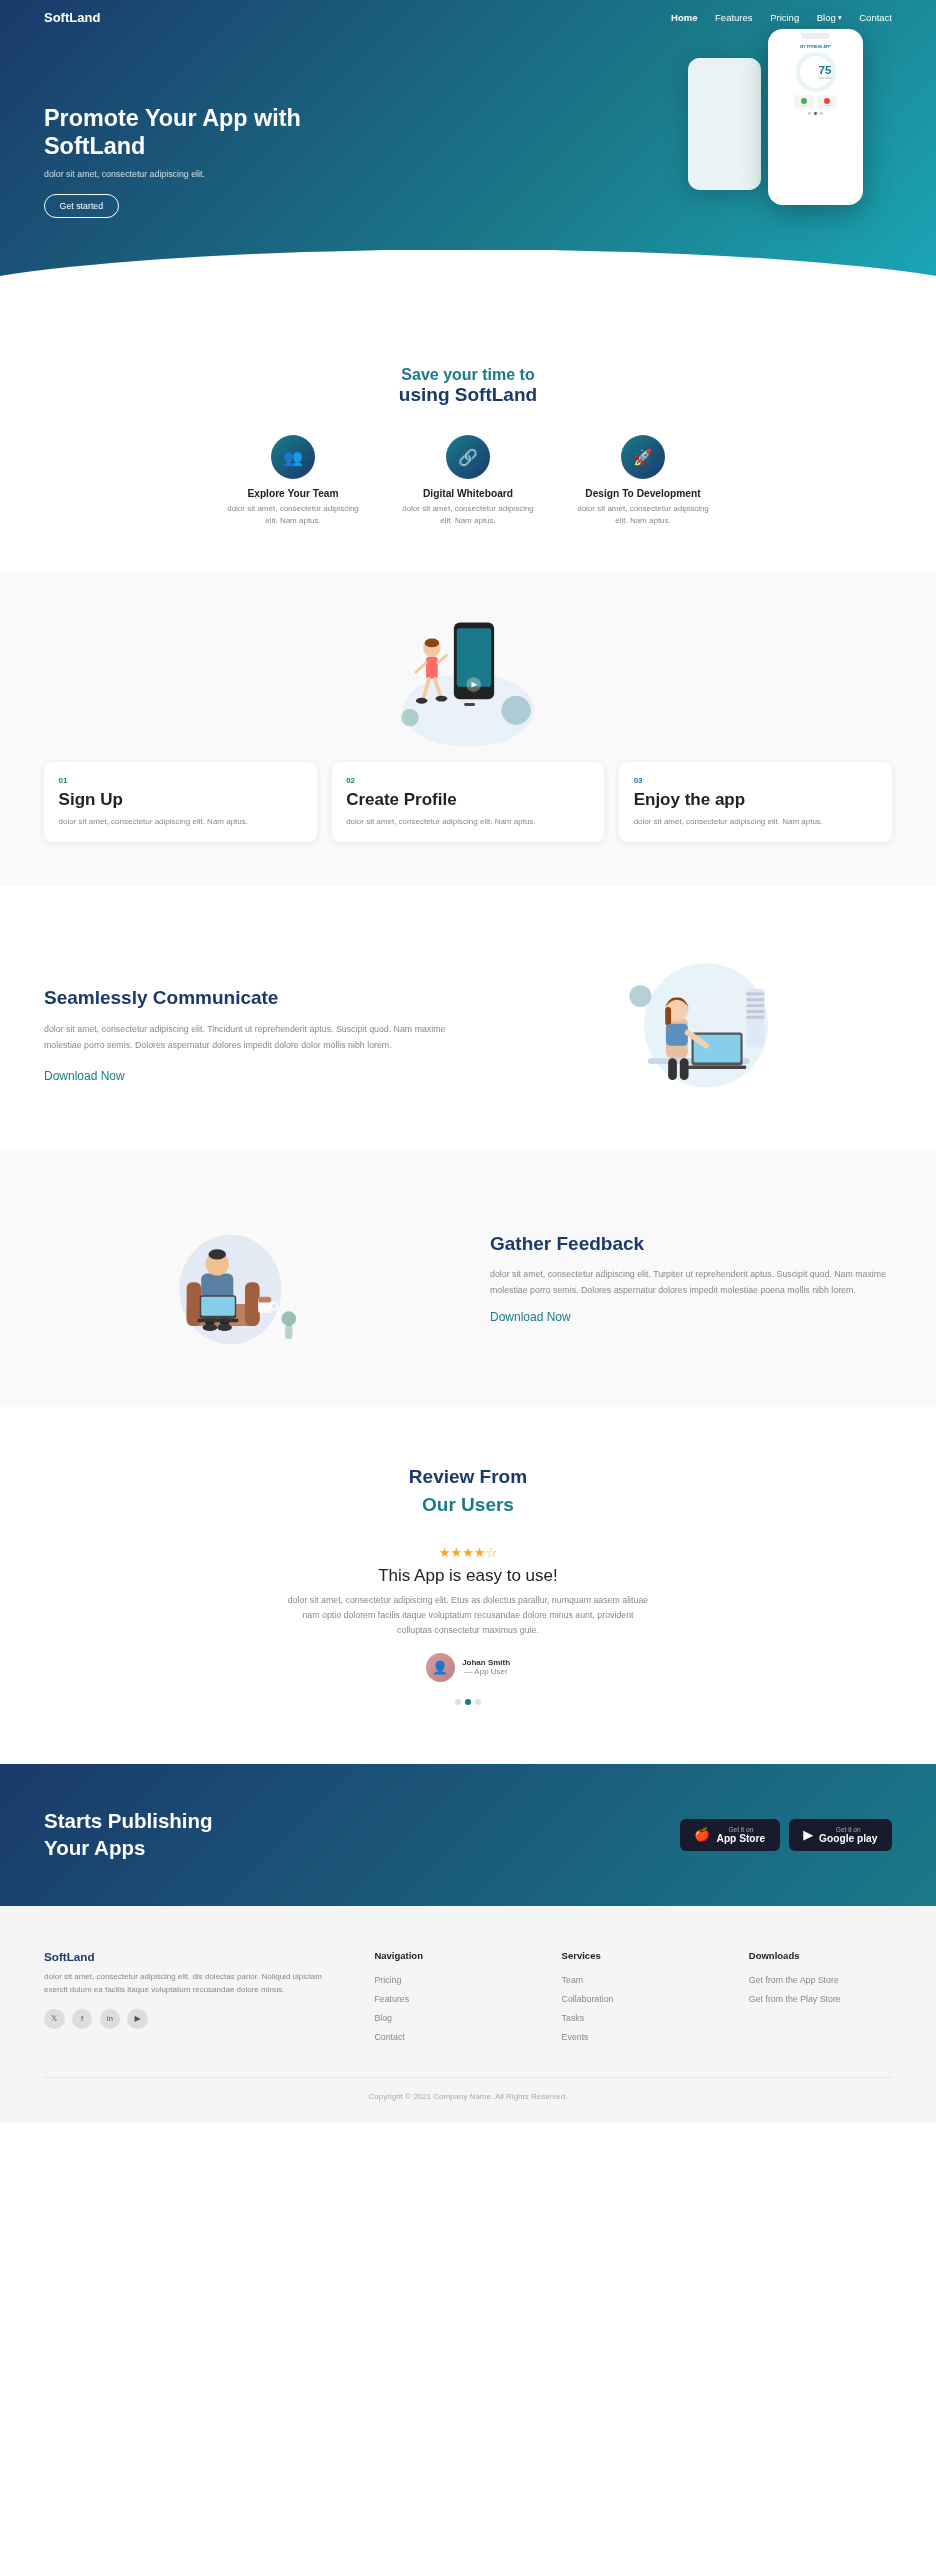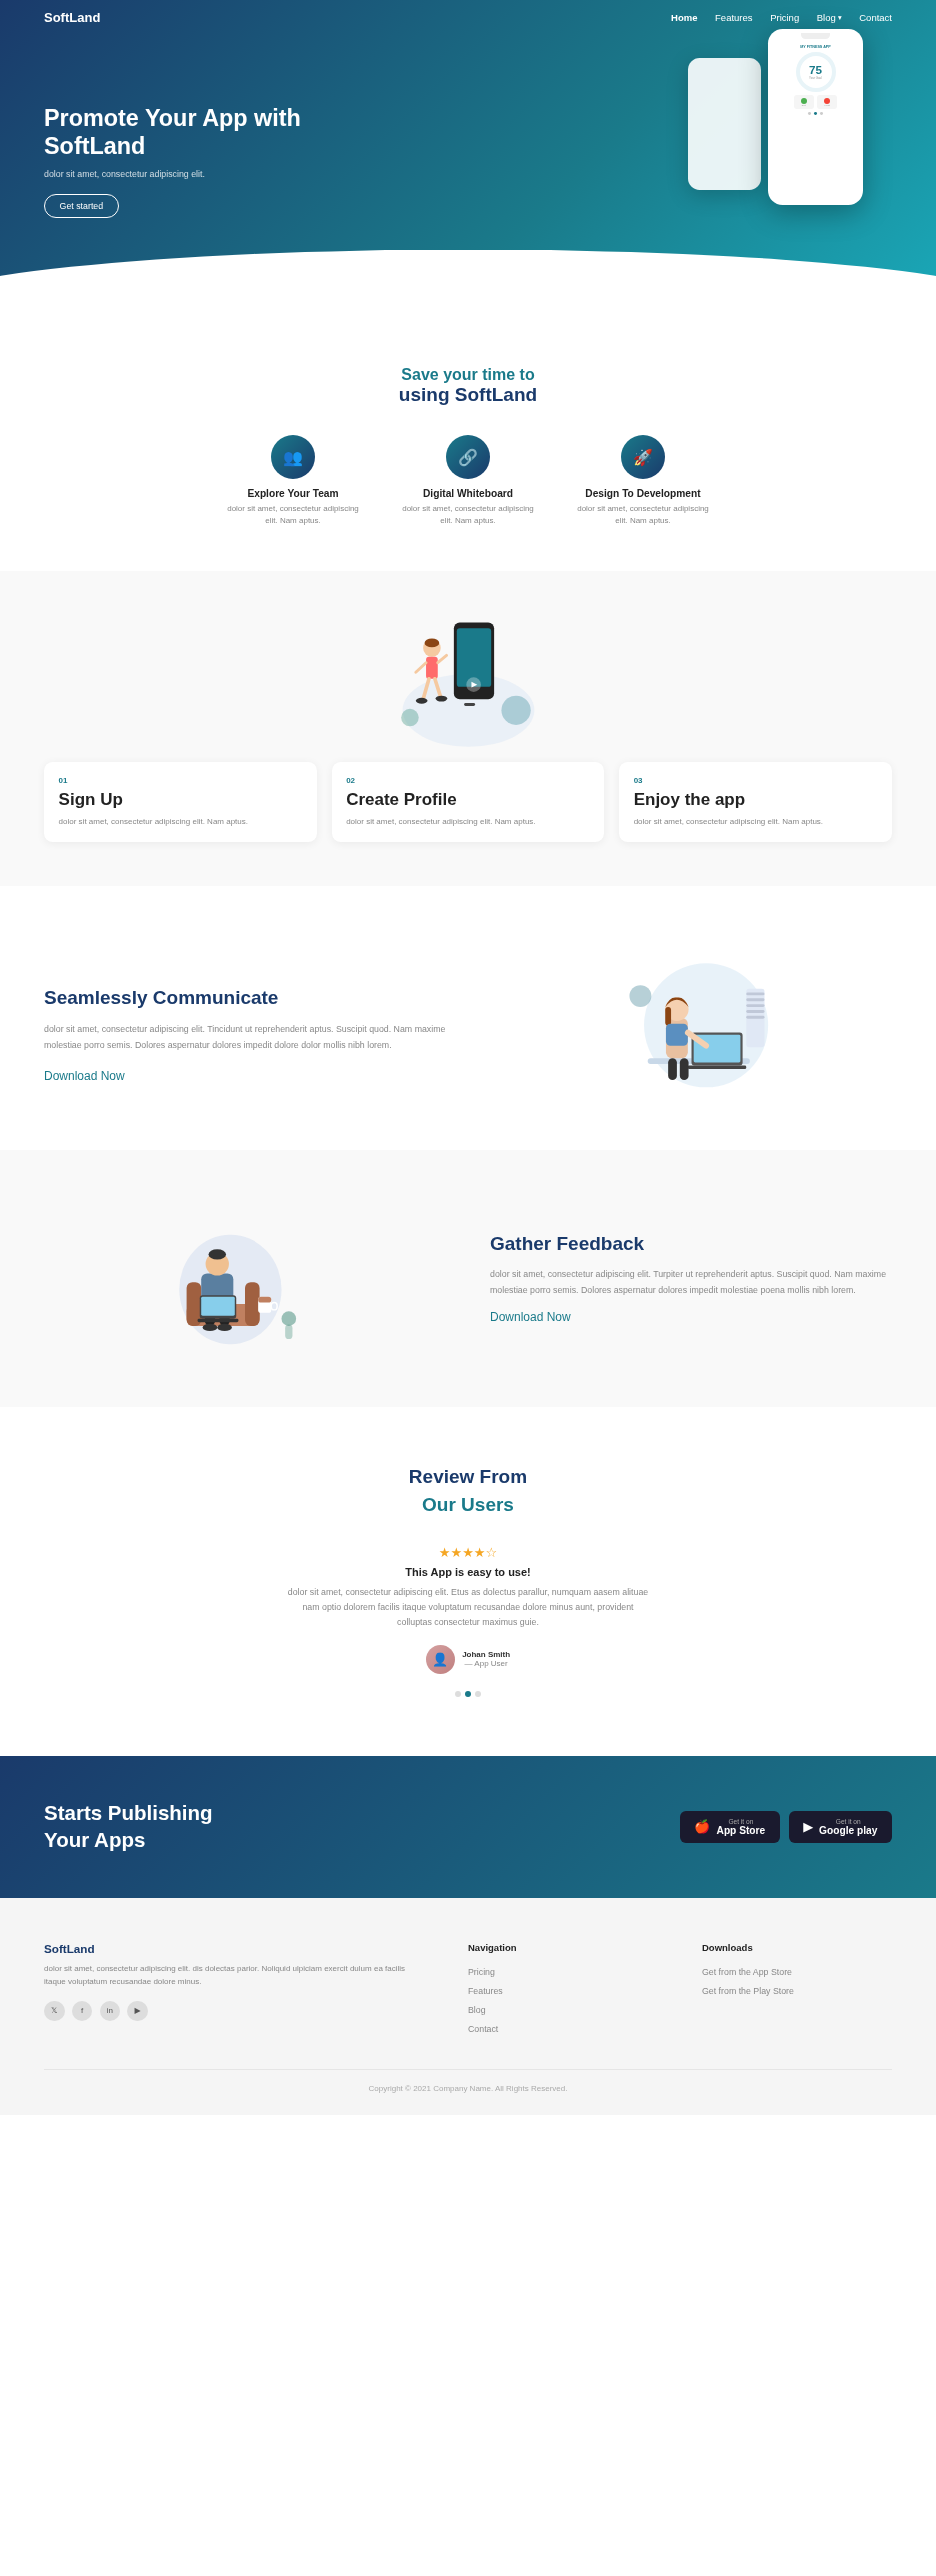--- a/index.html
+++ b/index.html
@@ -50,21 +50,21 @@
     }
     .phone-notch {
       width: 29px; height: 5.9px; background: #eee;
       border-radius: 0 0 4.4px 4.4px; margin: 4.4px auto 2.9px;
     }
     .phone-screen-content { padding: 2.9px 5.9px; width: 100%; }
     .phone-app-header { font-size: 3.7px; font-weight: 700; color: #1a7a8a; text-align: center; margin-bottom: 2.9px; }
     .phone-circle {
       width: 40px; height: 40px; border-radius: 50%;
       border: 4.4px solid #e8f4f8;
-      display: flex; align-items: center; justify-content: center;
+      display: flex; align-items: center; justify-content: flex-end;
       margin: 2.9px auto; position: relative;
     }
     .phone-circle-inner { font-size: 11.7px; font-weight: 700; color: #1a7a8a; }
     .phone-circle-label { font-size: 2.9px; color: #999; text-align: center; }
     .phone-stats { display: flex; gap: 2.9px; justify-content: center; margin-top: 2.9px; }
     .phone-stat { width: 20.5px; height: 14.6px; background: #f5f5f5; border-radius: 2.9px; display: flex; flex-direction: column; align-items: center; justify-content: center; }
     .phone-stat-icon { width: 5.9px; height: 5.9px; border-radius: 50%; }
     .phone-stat-icon.green { background: #4caf50; }
     .phone-stat-icon.red { background: #f44336; }
     .phone-stat-label { font-size: 2.2px; color: #999; }
@@ -124,21 +124,21 @@
     .feedback-content { flex: 1; }
     .feedback-title { font-size: 19px; font-weight: 800; color: #1a3a6b; margin-bottom: 11.7px; }
     .feedback-desc { font-size: 8.8px; color: #888; line-height: 1.8; margin-bottom: 12px; }
 
     
     .reviews-section { padding: 59px 44px; background: #fff; text-align: center; }
     .reviews-title { font-size: 19px; font-weight: 800; color: #1a3a6b; margin-bottom: 5.9px; }
     .reviews-subtitle { color: #1a7a8a; font-size: 19px; font-weight: 800; margin-bottom: 29px; }
     .review-card { max-width: 366px; margin: 0 auto; }
     .review-stars { color: #f5a623; font-size: 13px; margin-bottom: 5.9px; }
-    .review-app-title { font-size: 11px; font-weight: 700; color: #222; margin-bottom: 7.3px; }
+    .review-app-title { font-size: 17px; font-weight: 400; color: #222; margin-bottom: 7.3px; }
     .review-text { font-size: 8.8px; color: #888; line-height: 1.7; margin-bottom: 14.6px; }
     .reviewer { display: flex; align-items: center; justify-content: center; gap: 7.3px; }
     .reviewer-avatar {
       width: 29px; height: 29px; border-radius: 50%;
       background: linear-gradient(135deg, #d4a0a0, #c08080);
       display: flex; align-items: center; justify-content: center;
       font-size: 13px;
     }
     .reviewer-info { font-size: 8px; color: #888; }
     .reviewer-name { font-weight: 700; color: #333; }
@@ -472,20 +472,29 @@
     <div class="footer-col">
       <div class="footer-col-title">Navigation</div>
       <ul>
         <li><a href="#">Pricing</a></li>
         <li><a href="#">Features</a></li>
         <li><a href="#">Blog</a></li>
         <li><a href="#">Contact</a></li>
       </ul>
     </div>
 
+    <div class="footer-col">
+      <div class="footer-col-title">Services</div>
+      <ul>
+        <li><a href="#">Team</a></li>
+        <li><a href="#">Collaboration</a></li>
+        <li><a href="#">Tasks</a></li>
+        <li><a href="#">Events</a></li>
+      </ul>
+    </div>
 
     <div class="footer-col">
       <div class="footer-col-title">Downloads</div>
       <ul>
         <li><a href="#">Get from the App Store</a></li>
         <li><a href="#">Get from the Play Store</a></li>
       </ul>
     </div>
   </div>
 

